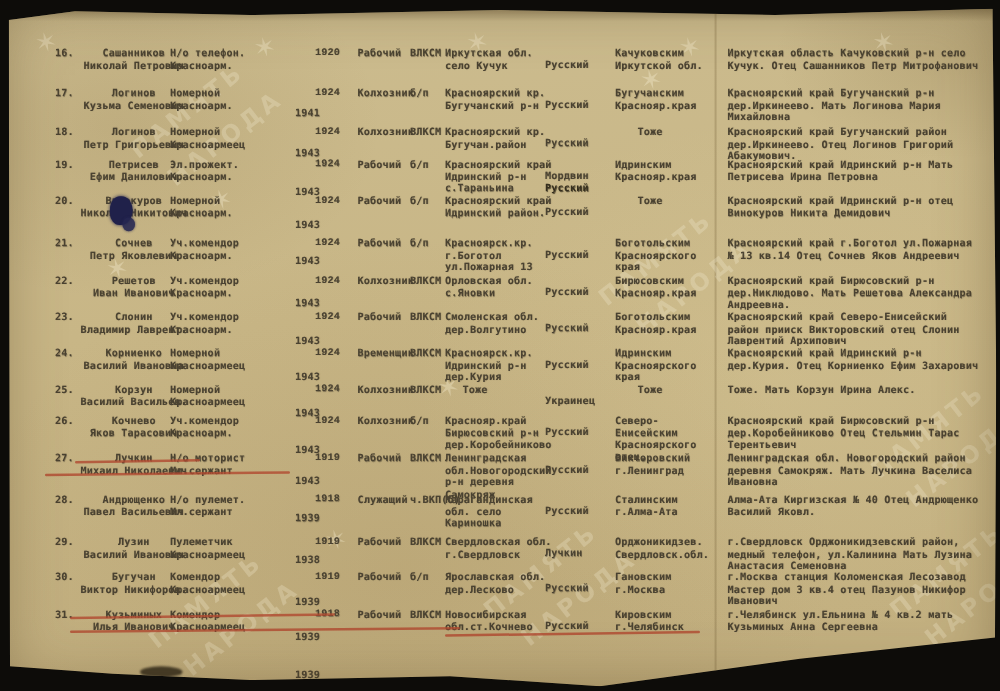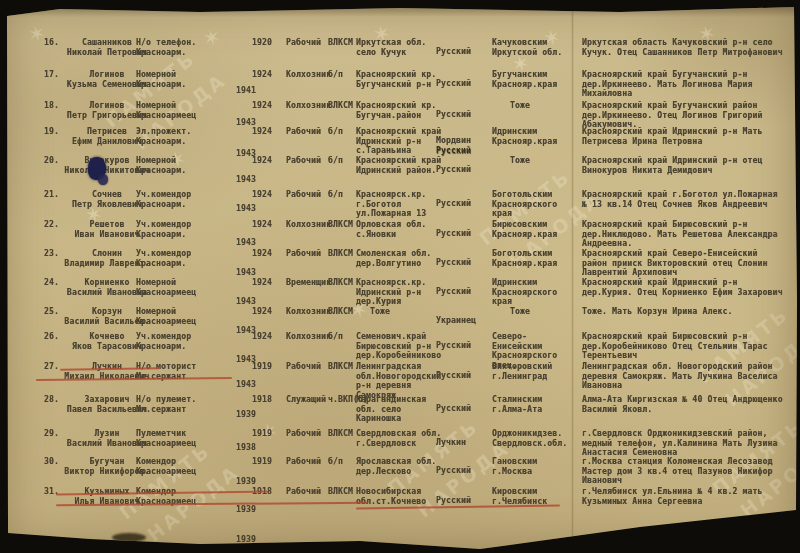--- a/index.html
+++ b/index.html
@@ -27,21 +27,21 @@
   .wm-star{position:absolute;transform:rotate(-14deg);font:bold 21px "DejaVu Sans",sans-serif;
     color:rgba(246,238,212,.36);pointer-events:none;}
   .row{position:absolute;left:0;top:0;width:100%;height:0;}
   .c{position:absolute;font:bold 8px "DejaVu Sans Mono",monospace;color:#4a4231;
     letter-spacing:.2px;line-height:9.5px;text-shadow:.3px .3px .6px rgba(74,66,49,.55);}
   .c i{display:block;font-style:normal;}
   .num{left:44px;width:22px;}
   .name{left:44px;width:126px;text-align:center;}
   .spec{left:136px;width:80px;}
   .y1{left:236px;width:30px;margin-top:48px;}
-  .y2{left:252px;width:30px;}
+  .y2{left:252px;width:30px;font-family:Liberation Mono, monospace;}
   .occ{left:286px;width:46px;}
   .party{left:328px;width:42px;}
   .birth{left:356px;width:86px;}
   .nat{left:436px;width:52px;top:9px;}
   .nat .ov{font-weight:900;color:#352e1d;text-shadow:.5px .5px .7px rgba(53,46,29,.8);}
   .nat i:empty{display:none;}
   .rvk{left:492px;width:80px;}
   .addr{left:582px;width:205px;}
   .strike{position:absolute;height:2px;background:#b0492f;opacity:.8;border-radius:1px;}
   .blot{position:absolute;left:88px;top:157px;width:18px;height:23px;border-radius:48% 52% 55% 45%;
@@ -300,21 +300,21 @@
             <i class="l2">Яков Тарасович</i>
           </span>
     <span class="c spec">
             <i>Уч.комендор</i>
             <i>Красноарм.</i>
           </span>
     <span class="c y1">1943</span>
     <span class="c y2">1924</span>
     <span class="c occ">Колхозник</span>
     <span class="c party">б/п</span>
-    <span class="c birth">Семенович.край Бирюсовский р-н дер.Коробейниково</span>
+    <span class="c birth">Краснояр.край Бирюсовский р-н дер.Коробейниково</span>
     <span class="c nat">
             <i>Русский</i>
           </span>
     <span class="c rvk">Северо-Енисейским Красноярского отец.</span>
     <span class="c addr">Красноярский край Бирюсовский р-н дер.Коробейниково Отец Стельмин Тарас Терентьевич</span>
   </div>
         <div class="row" style="top: 362px;">
     <span class="c num">27.</span>
     <span class="c name">
             <i class="l1">Лучкин</i>
@@ -331,21 +331,21 @@
     <span class="c birth">Ленинградская обл.Новогородский р-н деревня Самокряж</span>
     <span class="c nat">
             <i>Русский</i>
           </span>
     <span class="c rvk">Викторовский г.Ленинград</span>
     <span class="c addr">Ленинградская обл. Новогородский район деревня Самокряж. Мать Лучкина Васелиса Ивановна</span>
   </div>
         <div class="row" style="top: 395px;">
     <span class="c num">28.</span>
     <span class="c name">
-            <i class="l1">Захарович</i>
+            <i class="l1">Андрющенко</i>
             <i class="l2">Павел Васильевич</i>
           </span>
     <span class="c spec">
             <i>Н/о пулемет.</i>
             <i>Мл.сержант</i>
           </span>
     <span class="c y1">1938</span>
     <span class="c y2">1918</span>
     <span class="c occ">Служащий</span>
     <span class="c party">ч.ВКП(б)</span>

